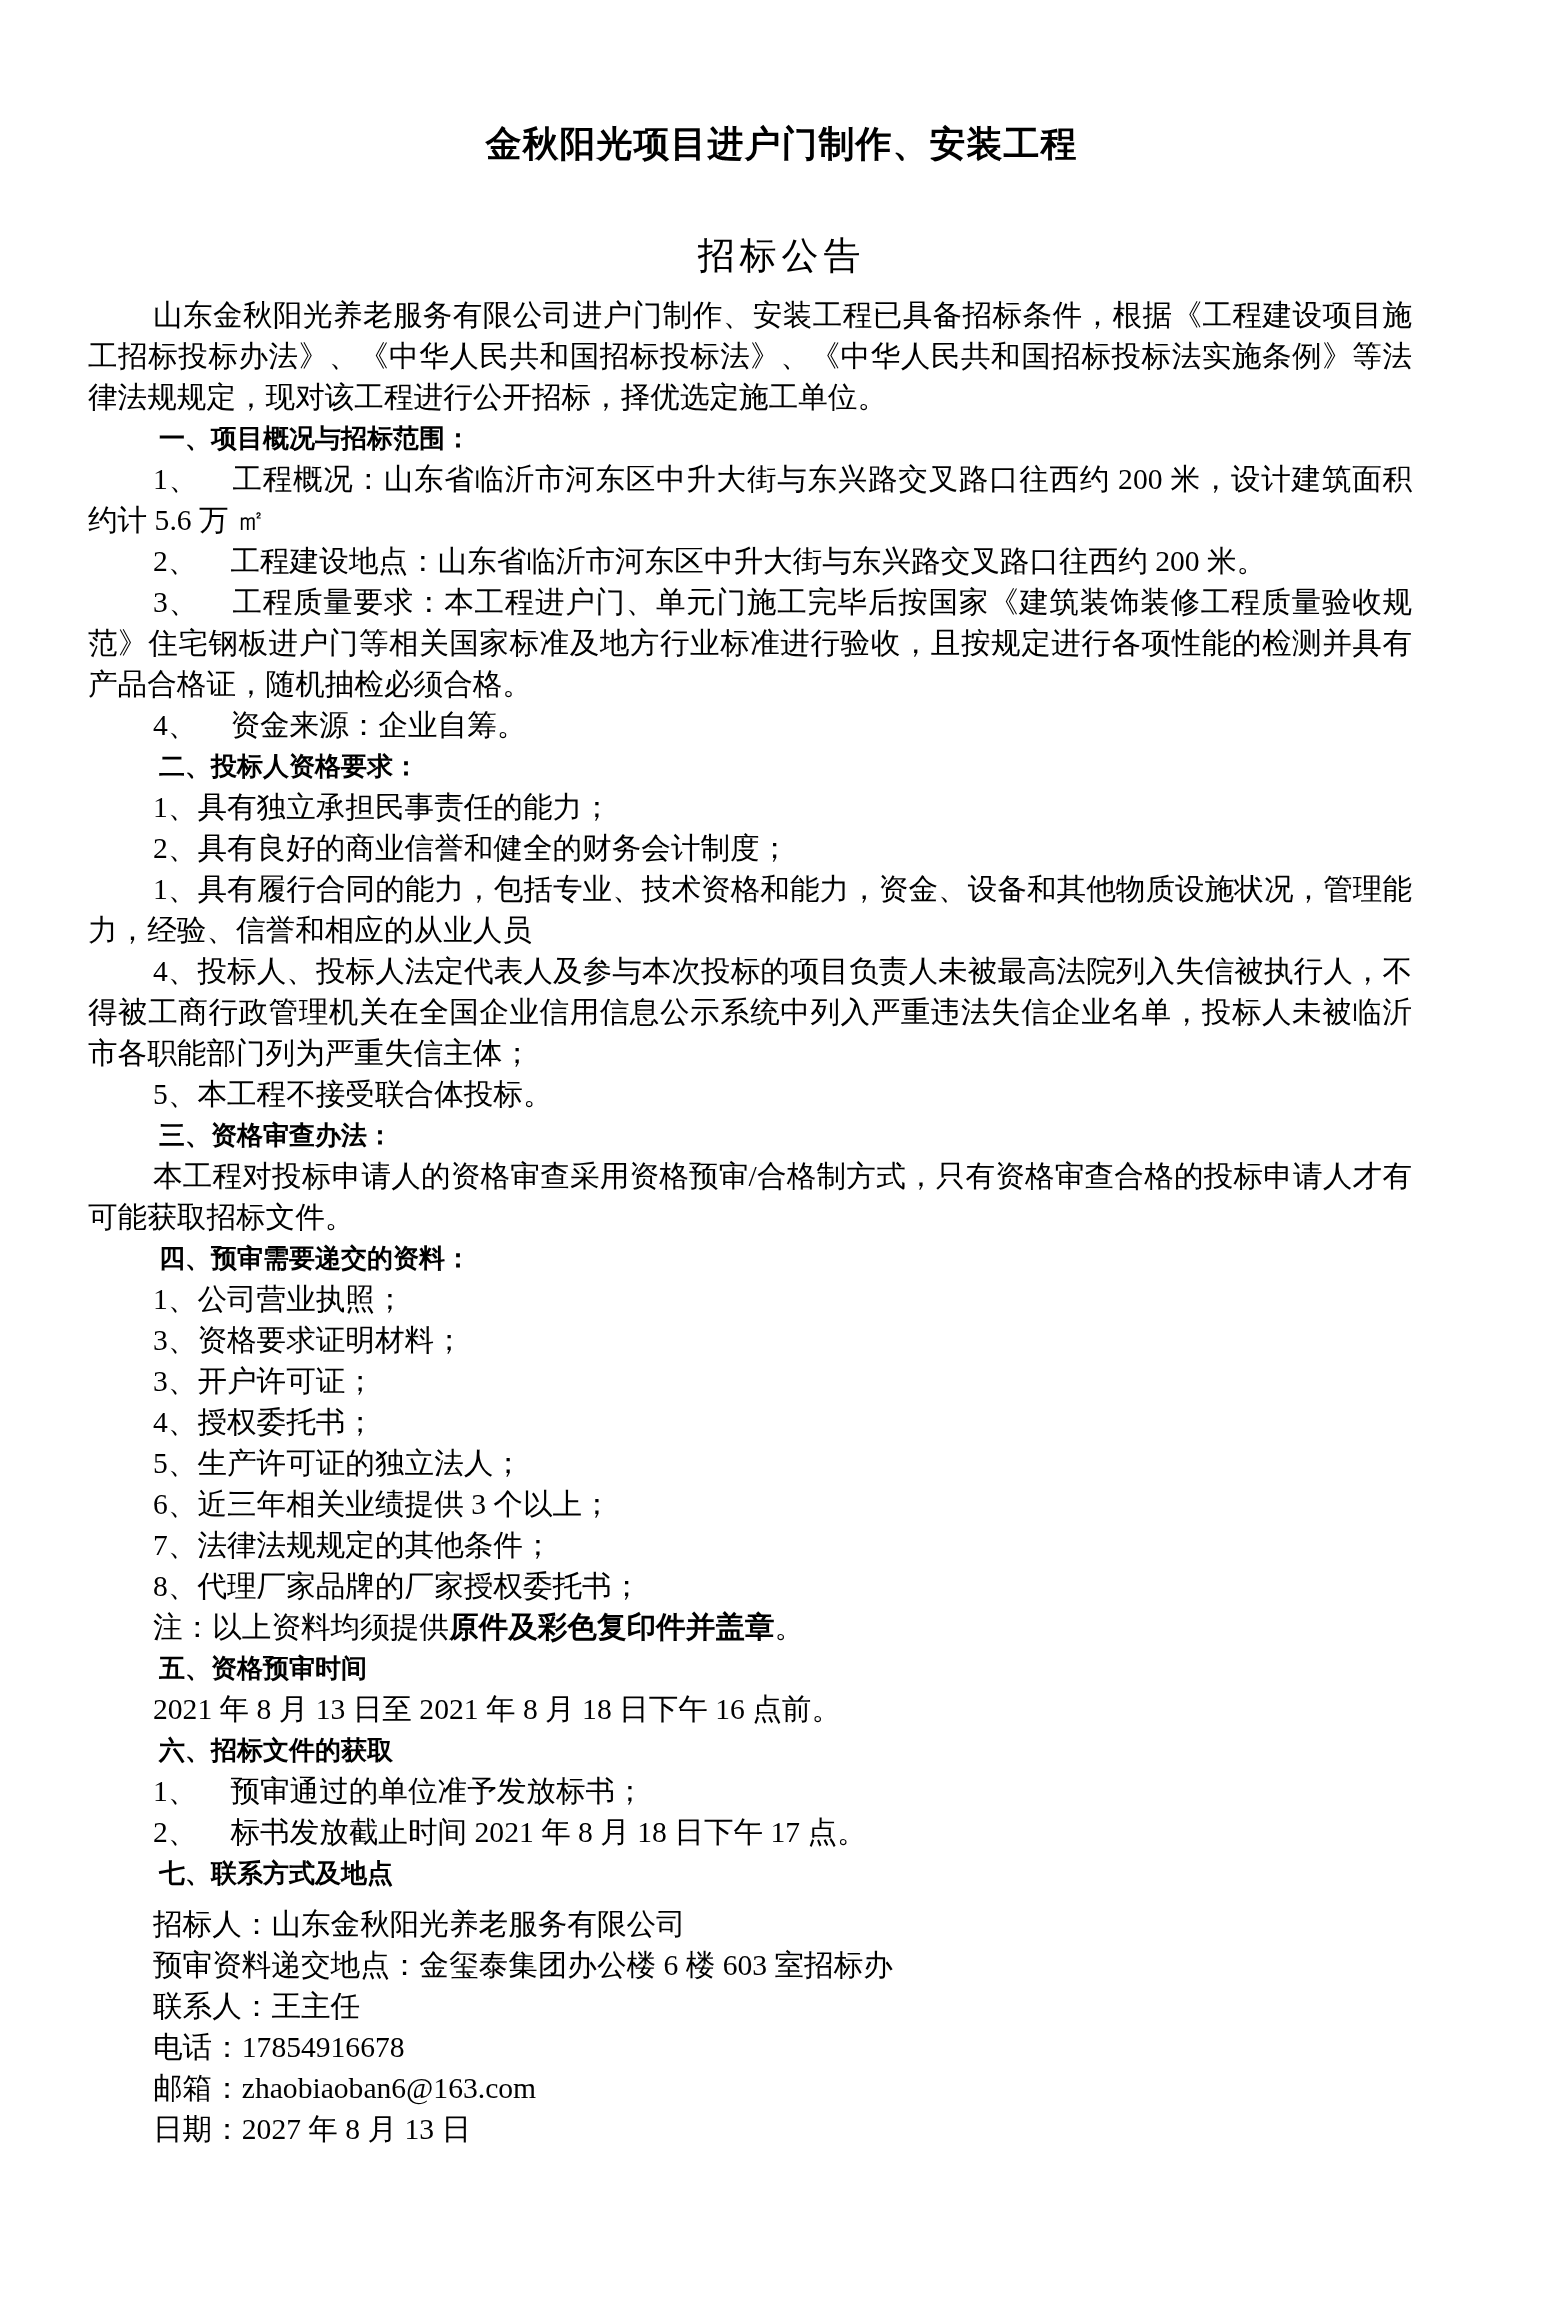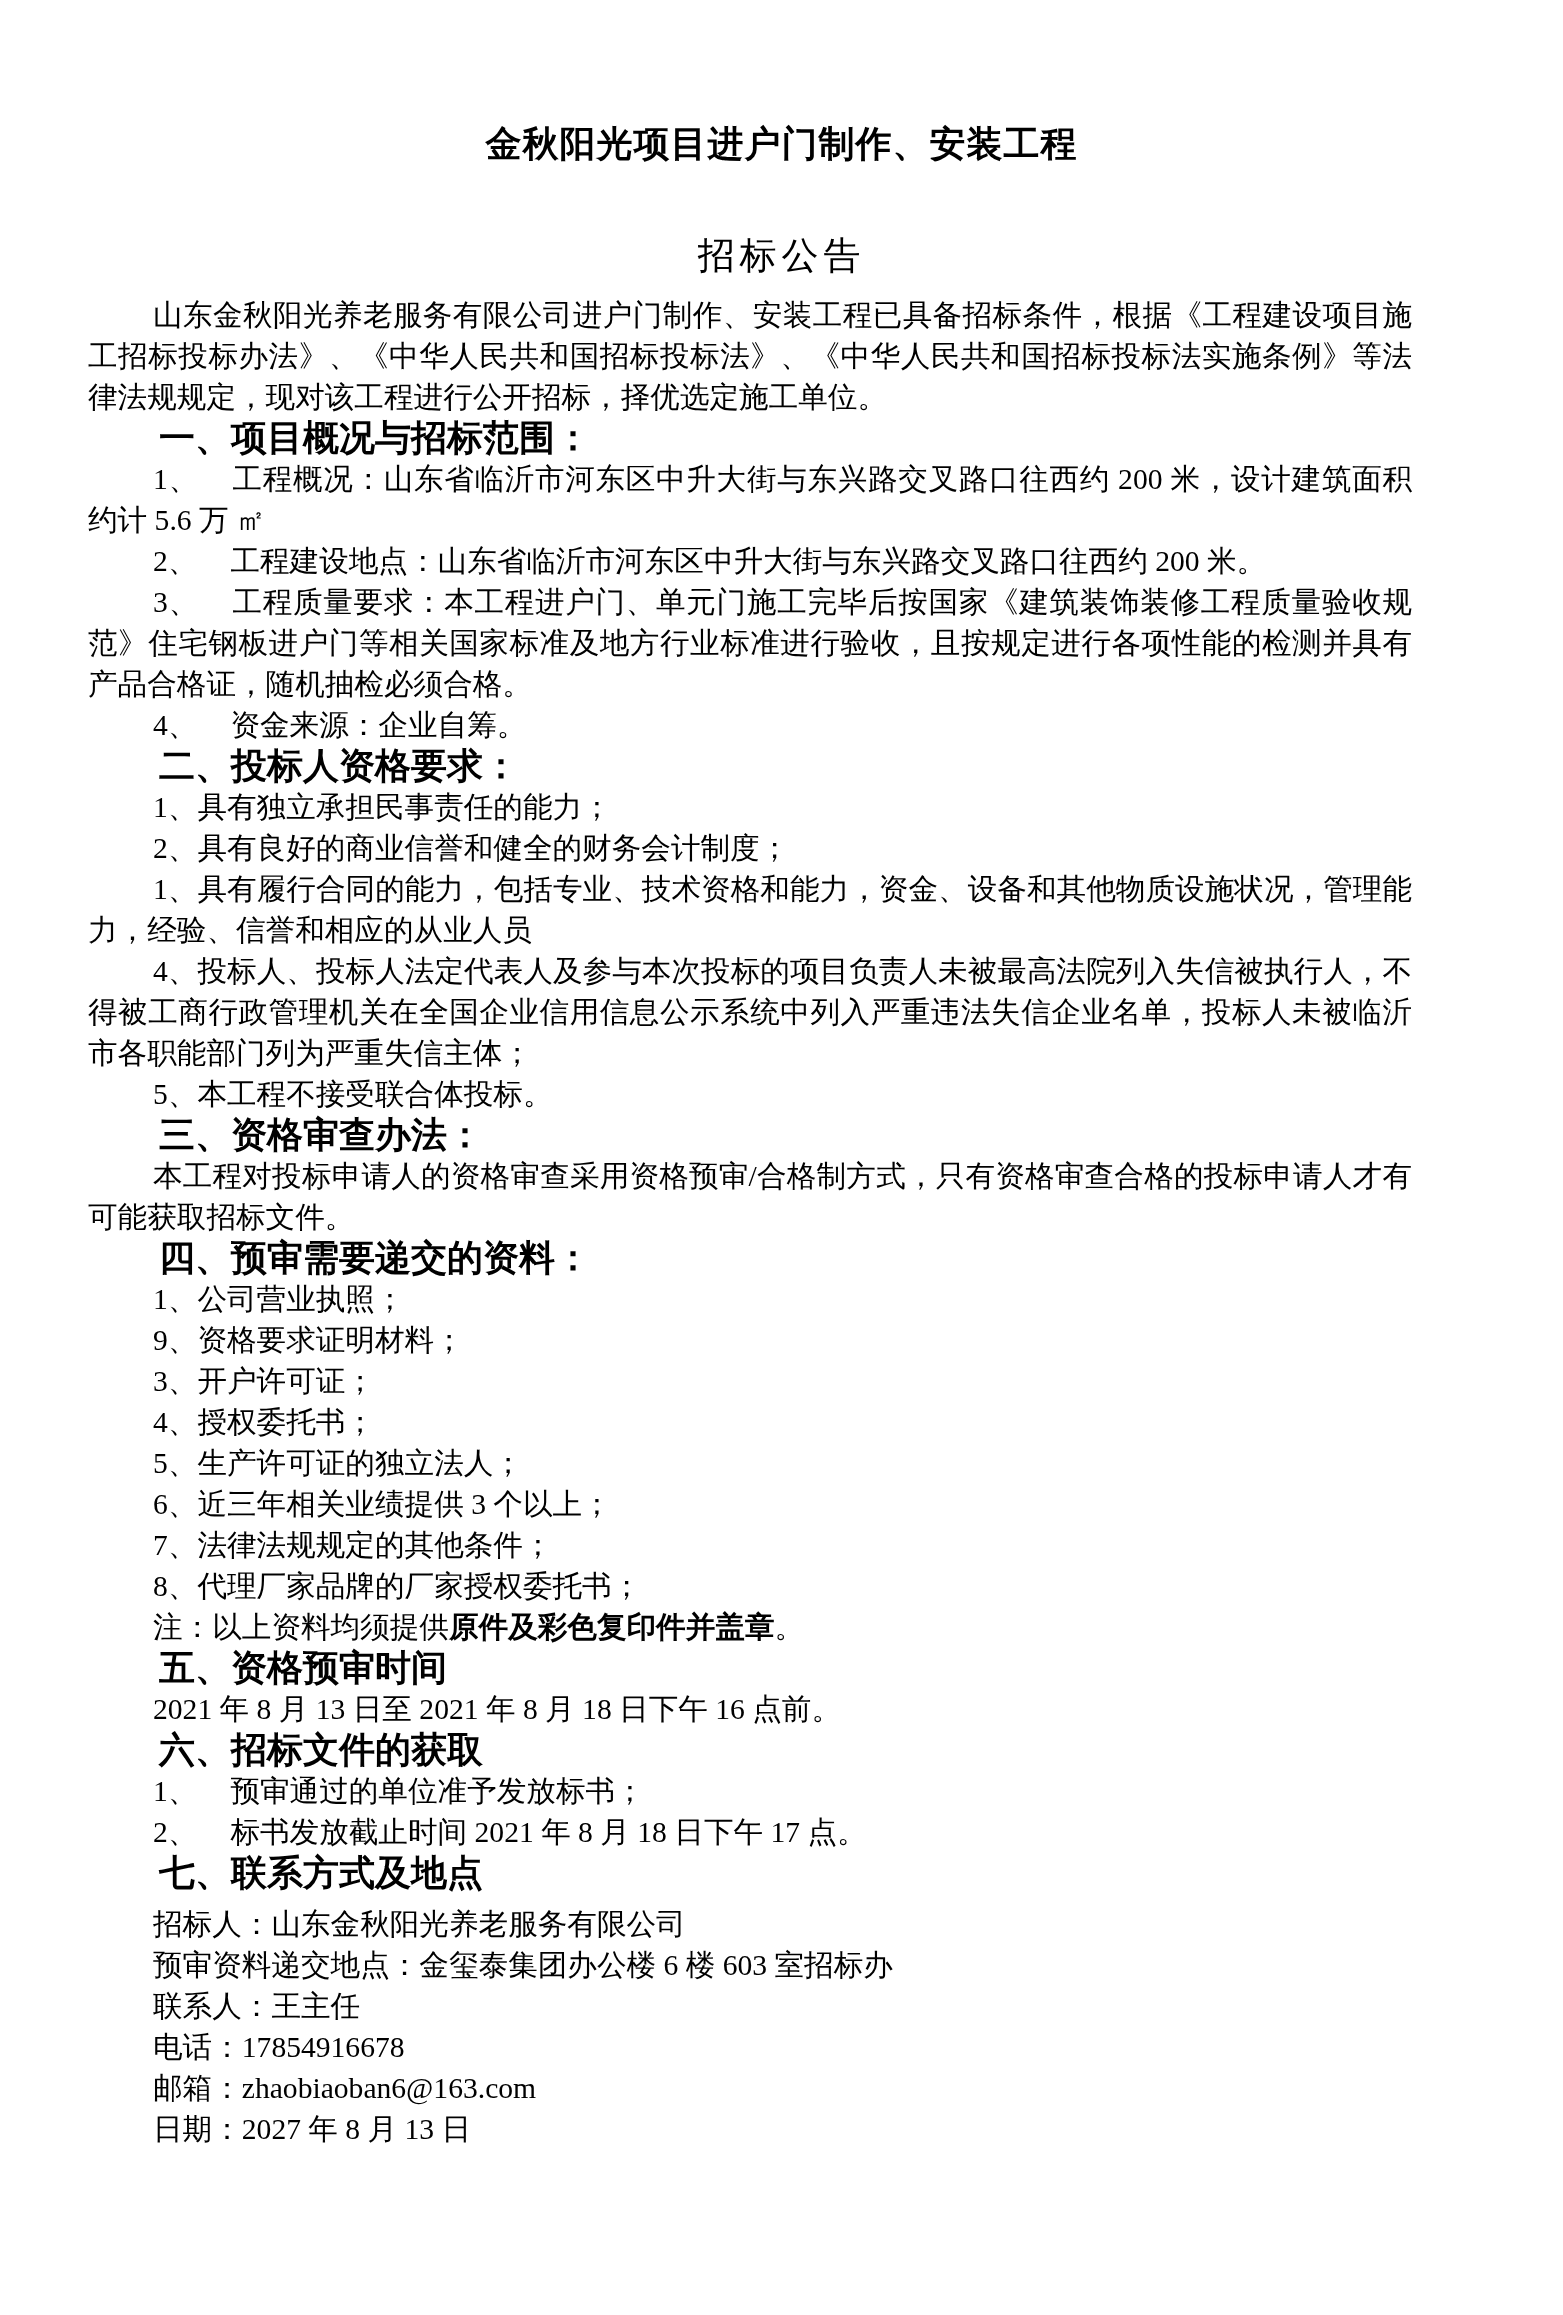--- a/index.html
+++ b/index.html
@@ -41,21 +41,21 @@
     padding-right: 151px;
   }
   .content p {
     margin: 0;
     font-size: 29.6px;
     line-height: 41px;
     text-align: justify;
   }
   .content p.heading {
     font-weight: bold;
-    font-size: 36px;
+    font-size: 26px;
     text-indent: 71px;
   }
   .content p.para,
   .content p.item,
   .content p.numitem {
     text-indent: 65px;
   }
   .tab {
     display: inline-block;
     width: 33px;
@@ -85,21 +85,21 @@
       <p class="heading"><span>二、投标人资格要求：</span></p>
       <p class="item"><span>1、具有独立承担民事责任的能力；</span></p>
       <p class="item"><span>2、具有良好的商业信誉和健全的财务会计制度；</span></p>
       <p class="item"><span>1、具有履行合同的能力，包括专业、技术资格和能力，资金、设备和其他物质设施状况，管理能力，经验、信誉和相应的从业人员</span></p>
       <p class="item"><span>4、投标人、投标人法定代表人及参与本次投标的项目负责人未被最高法院列入失信被执行人，不得被工商行政管理机关在全国企业信用信息公示系统中列入严重违法失信企业名单，投标人未被临沂市各职能部门列为严重失信主体；</span></p>
       <p class="item"><span>5、本工程不接受联合体投标。</span></p>
       <p class="heading"><span>三、资格审查办法：</span></p>
       <p class="para"><span>本工程对投标申请人的资格审查采用资格预审/合格制方式，只有资格审查合格的投标申请人才有可能获取招标文件。</span></p>
       <p class="heading"><span>四、预审需要递交的资料：</span></p>
       <p class="item"><span>1、公司营业执照；</span></p>
-      <p class="item"><span>9、资格要求证明材料；</span></p>
+      <p class="item"><span>3、资格要求证明材料；</span></p>
       <p class="item"><span>3、开户许可证；</span></p>
       <p class="item"><span>4、授权委托书；</span></p>
       <p class="item"><span>5、生产许可证的独立法人；</span></p>
       <p class="item"><span>6、近三年相关业绩提供 3 个以上；</span></p>
       <p class="item"><span>7、法律法规规定的其他条件；</span></p>
       <p class="item"><span>8、代理厂家品牌的厂家授权委托书；</span></p>
       <p class="item"><span>注：以上资料均须提供</span><span class="b">原件及彩色复印件并盖章</span><span>。</span></p>
       <p class="heading"><span>五、资格预审时间</span></p>
       <p class="item"><span>2021 年 8 月 13 日至 2021 年 8 月 18 日下午 16 点前。</span></p>
       <p class="heading"><span>六、招标文件的获取</span></p>

